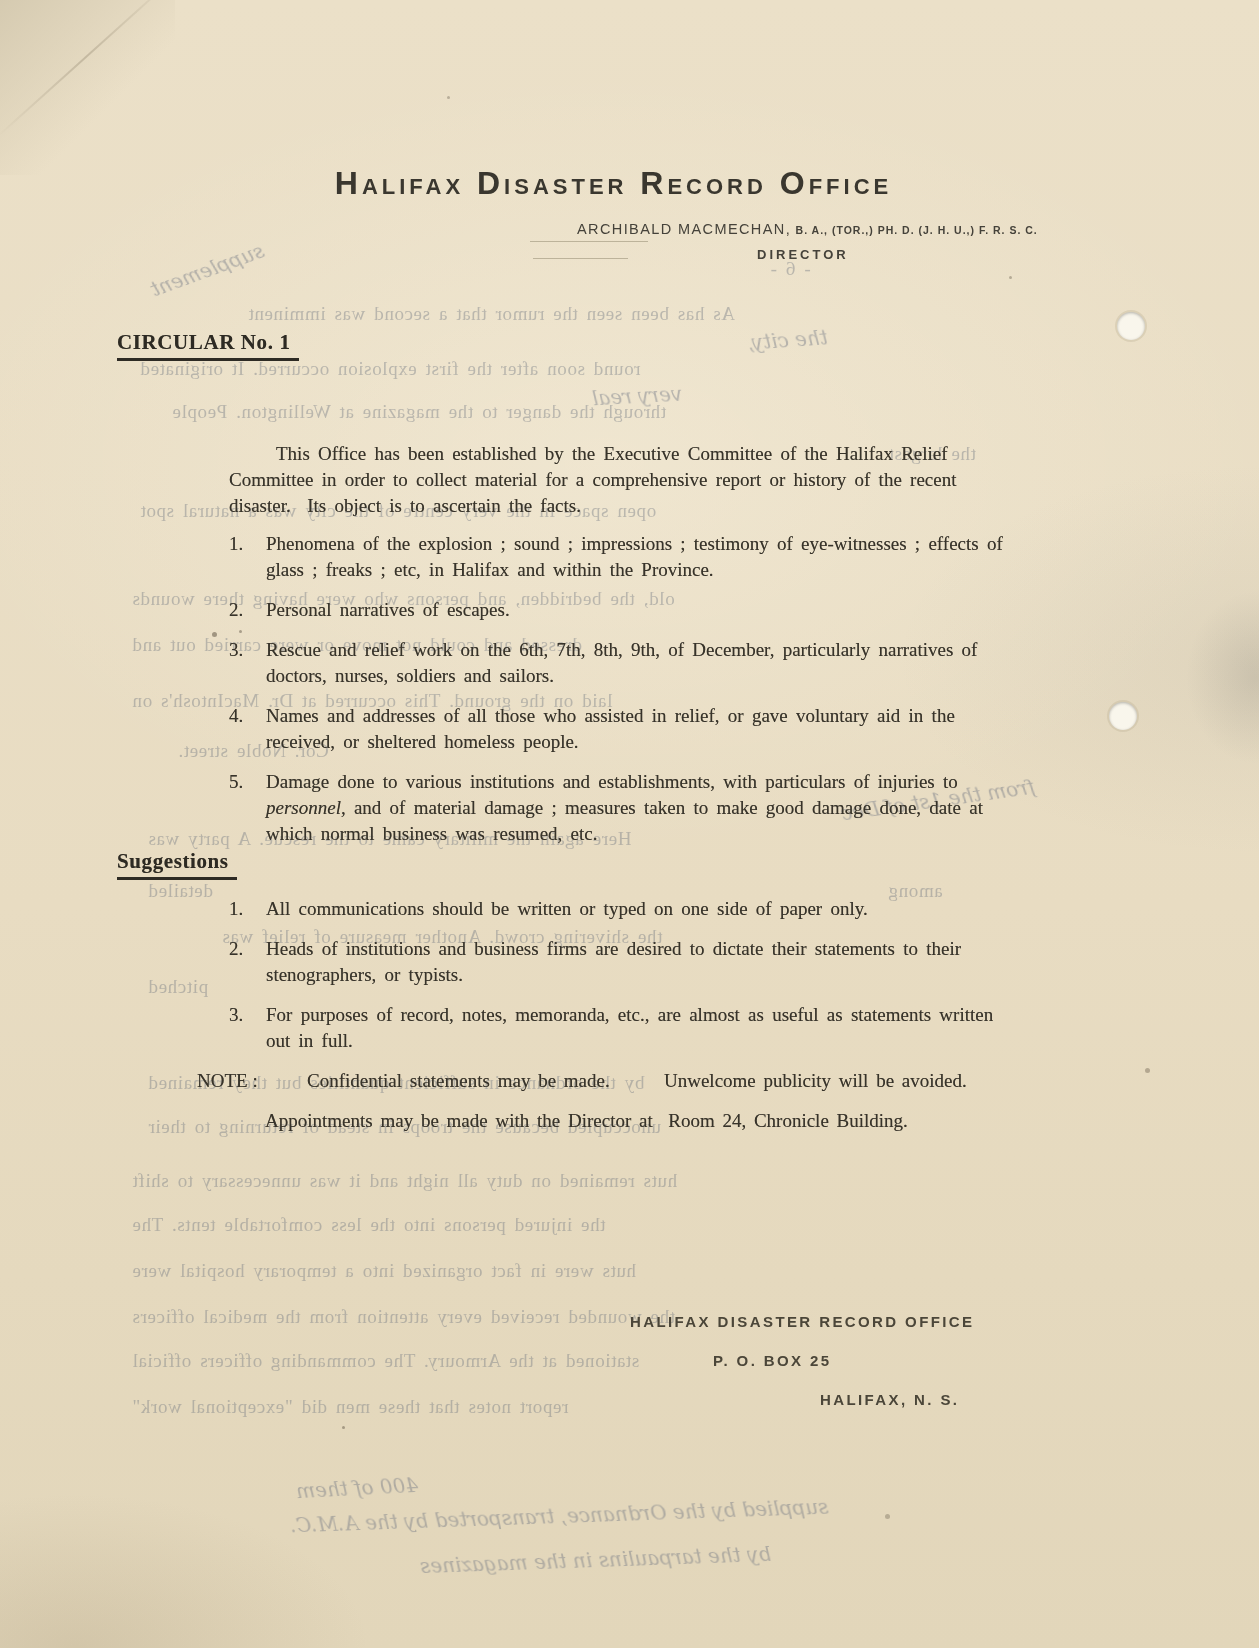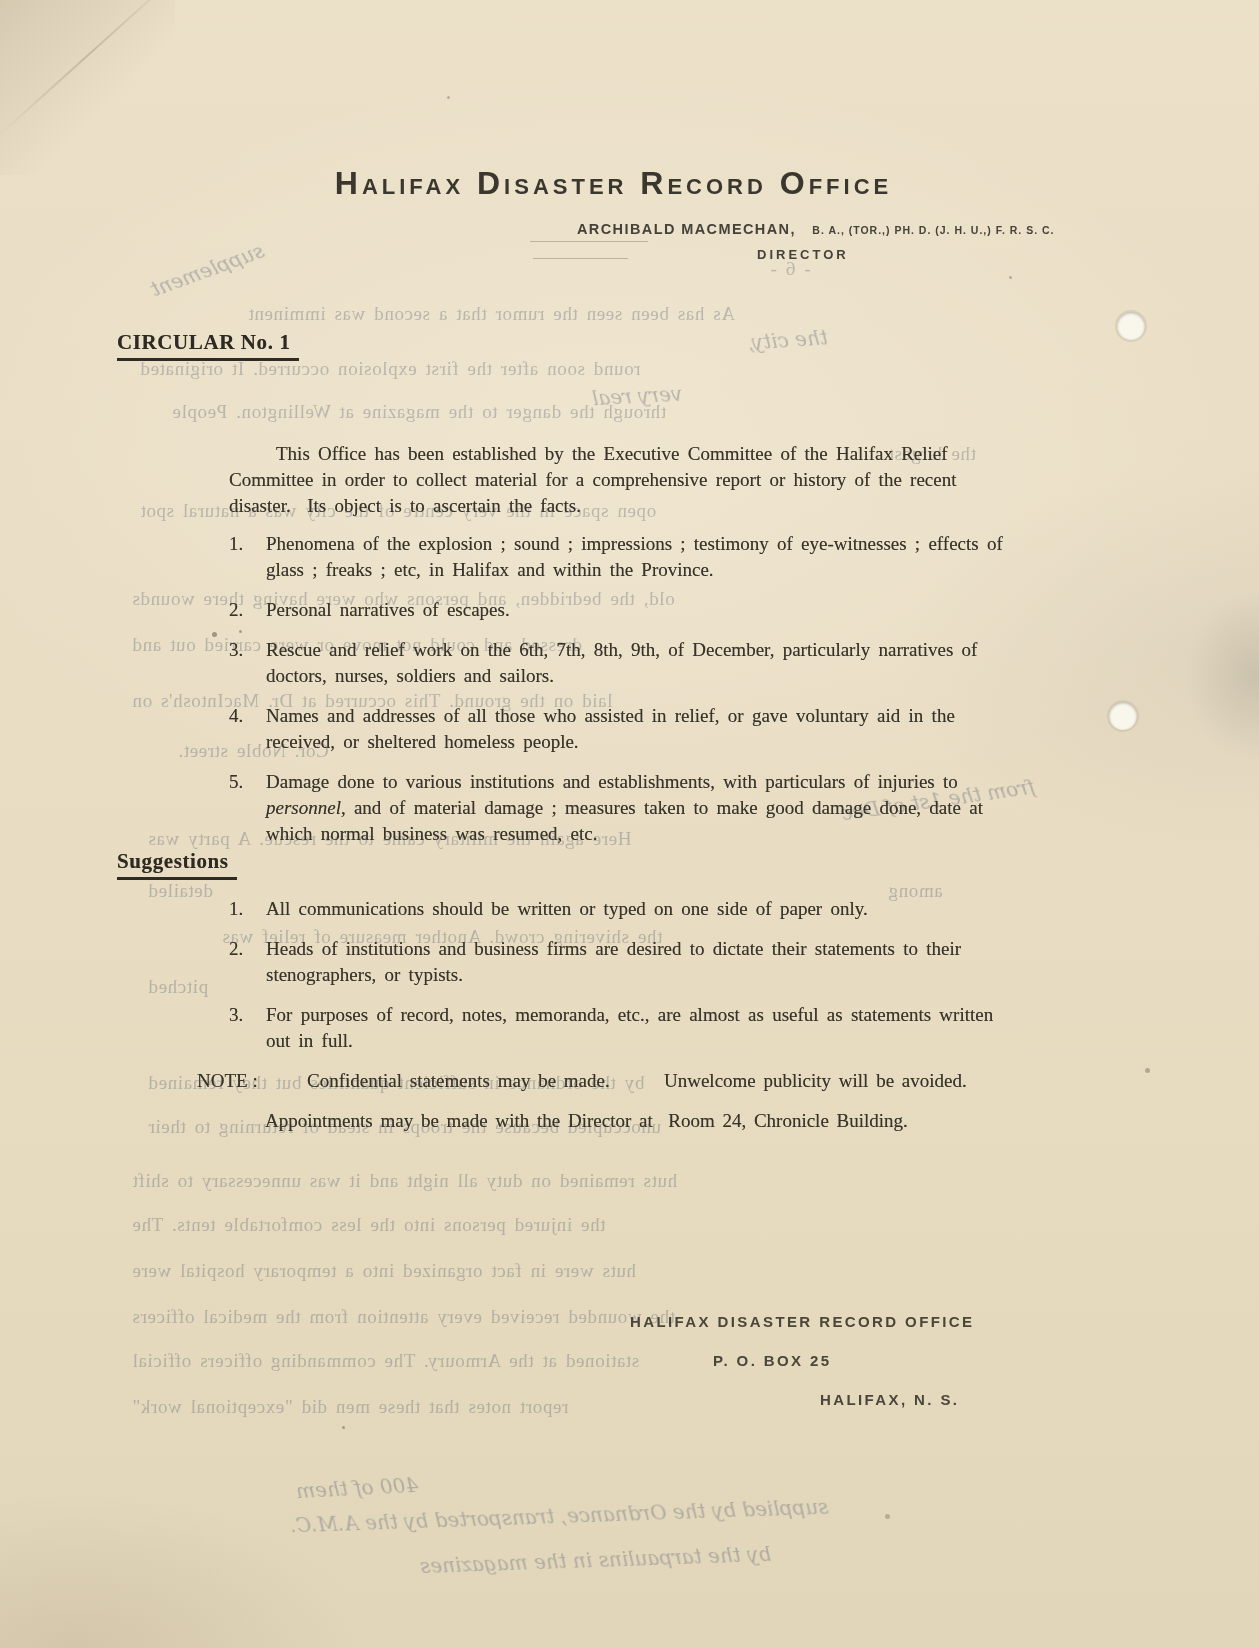--- a/index.html
+++ b/index.html
@@ -36,22 +36,22 @@
   .bt{font:19px "Liberation Serif",serif;letter-spacing:0.6px;word-spacing:3px;
     color:rgba(102,110,124,0.38);filter:blur(0.4px);}
   .bh{font:italic 20px "DejaVu Serif",serif;color:rgba(98,106,122,0.40);filter:blur(0.3px);}
   
   .letterhead{position:absolute;inset:0;z-index:3;}
   .lh-title{position:absolute;top:165px;left:0;width:1259px;text-align:center;transform:translateX(-16px);
     font-family:"Liberation Sans",sans-serif;font-variant:small-caps;font-weight:600;
     font-size:32px;letter-spacing:4px;color:#3a372f;}
   .lh-byline{position:absolute;top:220px;left:577px;font-family:"Liberation Sans",sans-serif;
     color:#45423a;white-space:nowrap;}
-  .lh-byline .name{font-size:14.5px;font-weight:700;letter-spacing:1.4px;}
-  .lh-byline .creds{font-size:10.5px;font-weight:700;letter-spacing:1px;margin-left:12px;}
+  .lh-byline .name{font-size:14.5px;font-weight:400;letter-spacing:1.4px;}
+  .lh-byline .creds{font-size:10.5px;font-weight:700;letter-spacing:1px;}
   .lh-director{position:absolute;top:247px;left:757px;font-family:"Liberation Sans",sans-serif;
     font-size:13px;font-weight:700;letter-spacing:3px;color:#45423a;}
   
   .content{position:absolute;left:117px;top:330px;width:888px;z-index:2;
     font-size:19px;line-height:26px;color:#37332a;text-shadow:0 0 0.5px rgba(55,50,40,0.5);}
   .heading-row{margin:0;}
   .heading-row.first{margin-bottom:80px;}
   .heading-row.sug{margin:-12px 0 16px 0;}
   .section-heading{display:inline-block;font-size:21px;line-height:25px;font-weight:700;
     letter-spacing:0.6px;color:#2d2a23;border-bottom:3px solid #2e2b24;padding:0 8px 3px 0;text-align:center;}

